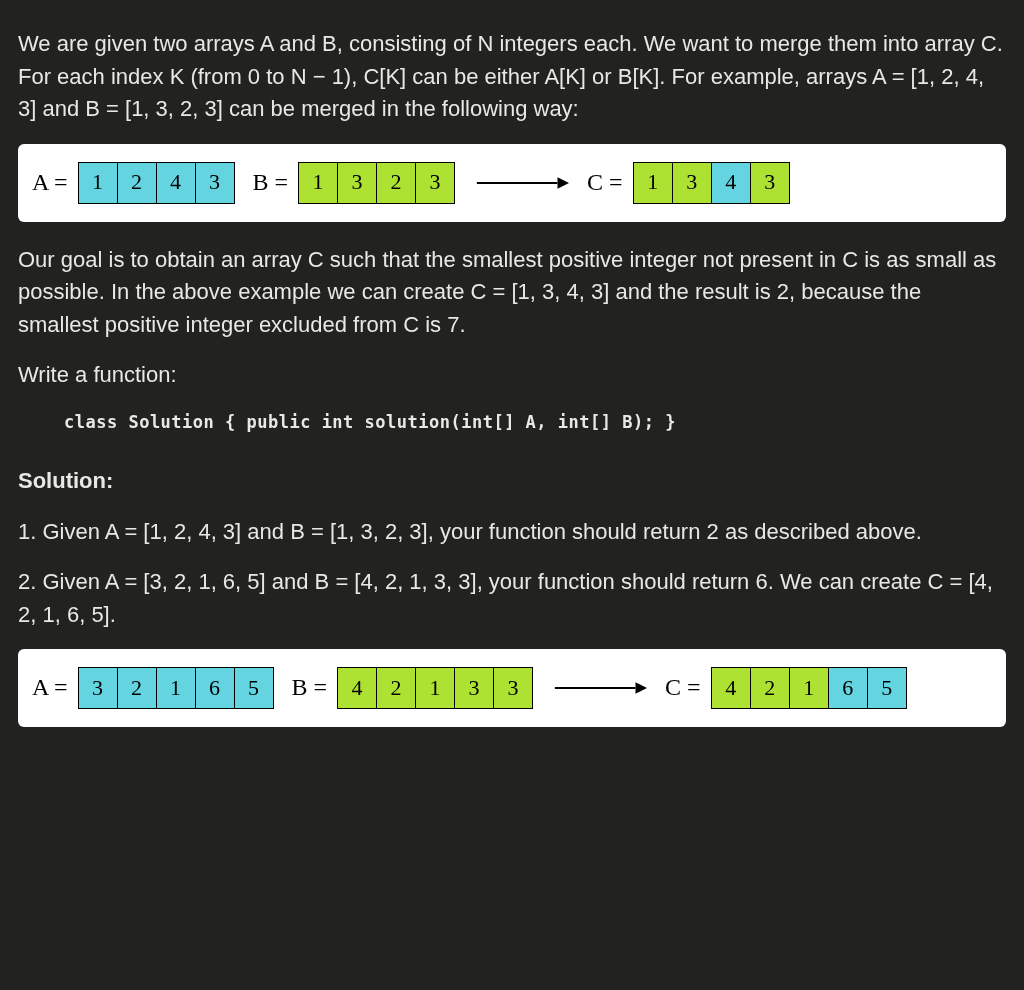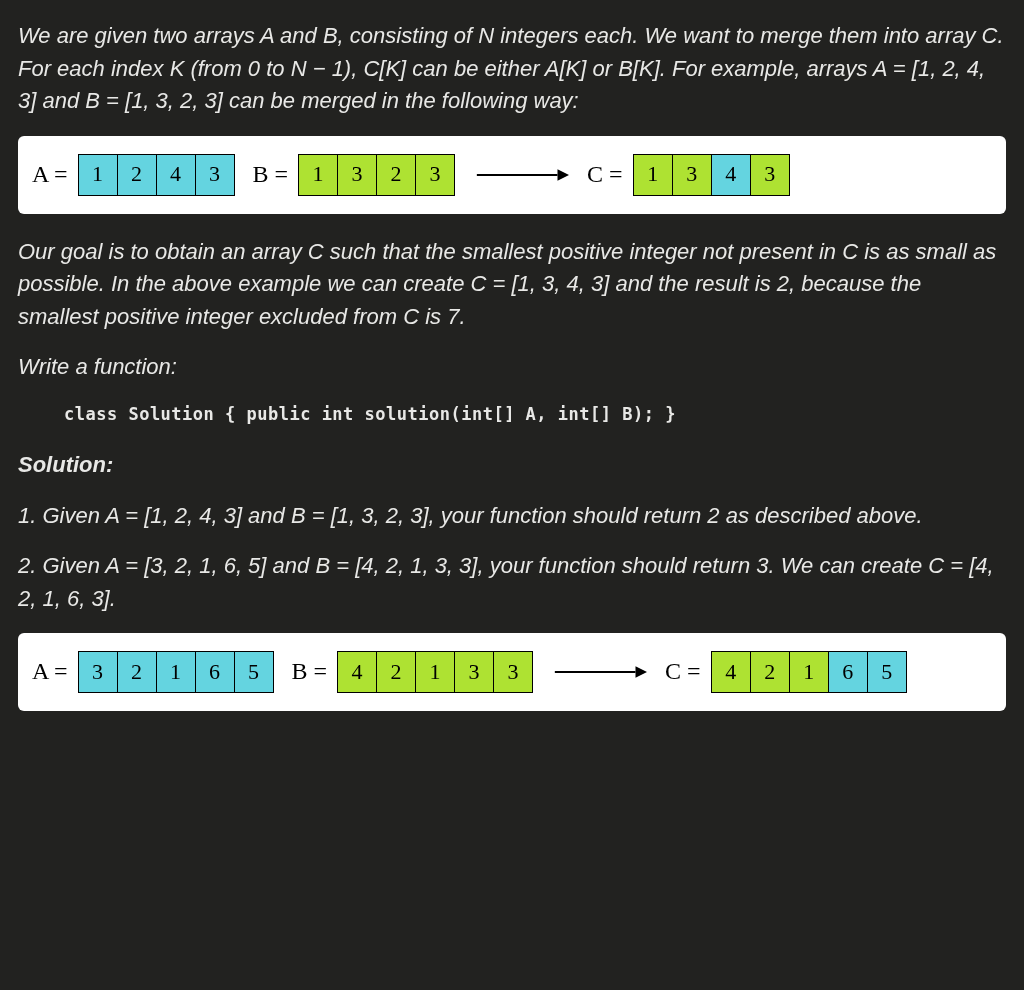--- a/index.html
+++ b/index.html
@@ -9,27 +9,27 @@
     color: #e8e8e6;
     font-family: -apple-system, BlinkMacSystemFont, "Segoe UI", Helvetica, Arial, sans-serif;
     font-size: 22px;
     line-height: 1.48;
   }
   .page {
     box-sizing: border-box;
     width: 1024px;
     padding: 16px 18px 18px 18px;
   }
-  p { margin: 4px 0 18px 0; font-style: italic; }
+  p { margin: 12px 0 18px 0; }
   .code-inline {
     font-family: "Menlo", "Consolas", monospace;
     font-size: 17px;
     letter-spacing: 0.5px;
     display: block;
-    margin: 6px 0 22px 46px;
+    margin: 6px 0 30px 46px;
     white-space: pre;
     font-weight: bold;
   }
   .bold { font-weight: 700; }
 
   
   .diagram {
     background: #ffffff;
     border-radius: 6px;
     padding: 18px 14px 18px 14px;
@@ -114,21 +114,21 @@
 
   <p>Write a function:</p>
 
   <span class="code-inline">class Solution { public int solution(int[] A, int[] B); }</span>
 
 
   <p class="bold">Solution:</p>
 
   <p>1. Given A = [1, 2, 4, 3] and B = [1, 3, 2, 3], your function should return 2 as described above.</p>
 
-  <p>2. Given A = [3, 2, 1, 6, 5] and B = [4, 2, 1, 3, 3], your function should return 3. We can create C = [4, 2, 1, 6, 3].</p>
+  <p>2. Given A = [3, 2, 1, 6, 5] and B = [4, 2, 1, 3, 3], your function should return 6. We can create C = [4, 2, 1, 6, 5].</p>
 
   <div class="diagram">
     <div class="arr-group">
       <span class="arr-label">A =</span>
       <div class="arr-cells">
           <div class="cell cyan">3</div>
           <div class="cell cyan">2</div>
           <div class="cell cyan">1</div>
           <div class="cell cyan">6</div>
           <div class="cell cyan">5</div>

